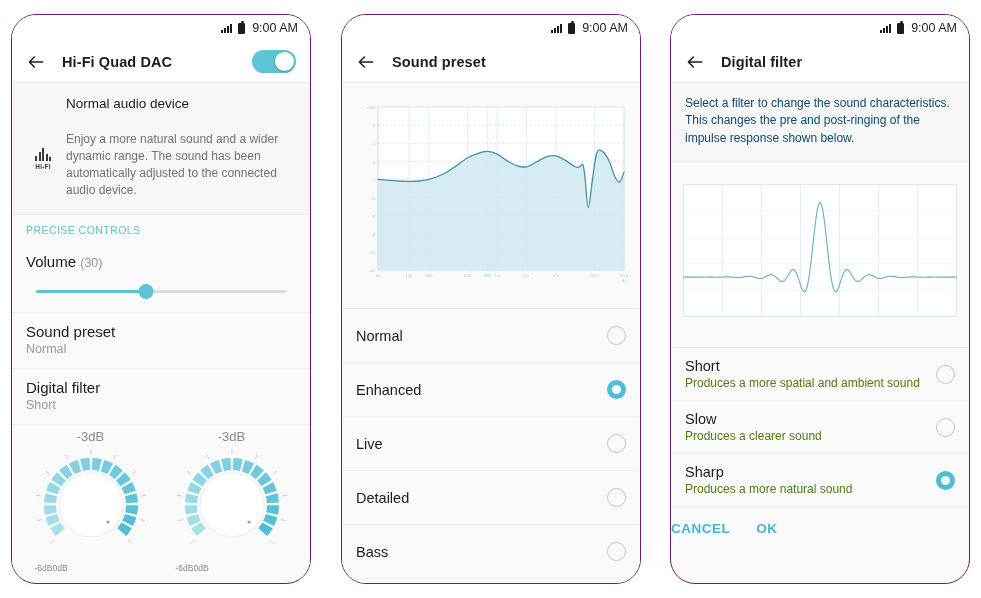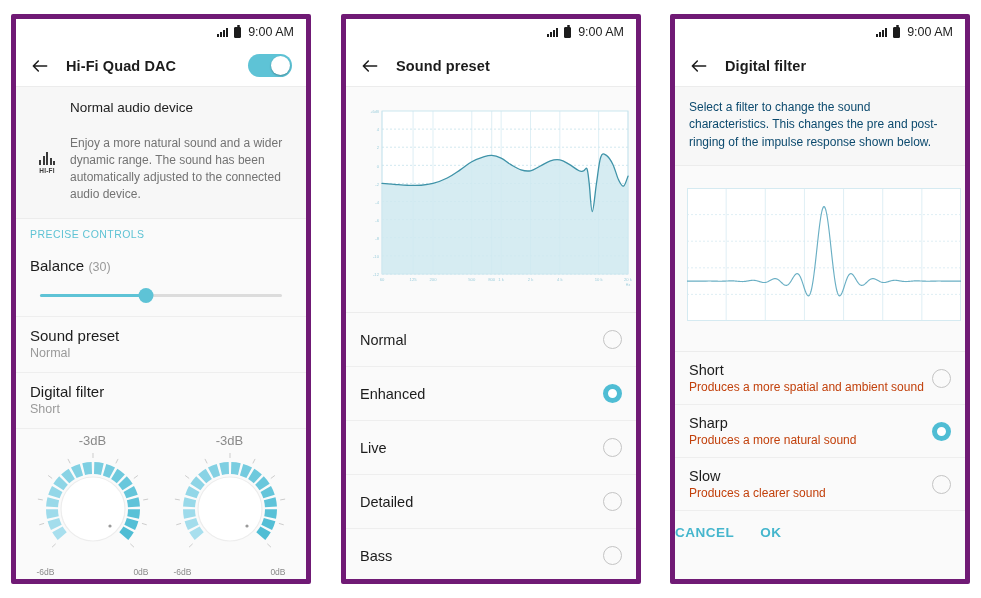--- a/index.html
+++ b/index.html
@@ -7,22 +7,22 @@
     width: 981px; height: 598px;
     background: #ffffff;
     font-family: "Liberation Sans", sans-serif;
     overflow: hidden;
   }
   .stage { position: relative; width: 981px; height: 598px; }
 
   .phone {
     position: absolute;
     background: #fafafa;
-    border-radius: 2px;
-    border: 5px solid #701a75;
+    border-radius: 25px;
+    border: 1px solid #701a75;
     overflow: hidden;
   }
   #phone-1 { left: 11px;  top: 14px; width: 300px; height: 570px; }
   #phone-2 { left: 341px; top: 14px; width: 300px; height: 570px; }
   #phone-3 { left: 670px; top: 14px; width: 300px; height: 570px; }
 
   
   .statusbar {
     height: 26px; background: #ffffff;
     display: flex; align-items: center; justify-content: flex-end;
@@ -115,21 +115,21 @@
   .slider .thumb {
     position: absolute; top: 0px; width: 15px; height: 15px;
     border-radius: 50%; background: #5ec3d6; transform: translateX(-50%);
   }
 
   
   .balance-area { display: flex; padding: 4px 8px 6px 8px; background: #fafafa; }
   .knob-wrap { flex: 1; display: flex; flex-direction: column; align-items: center; }
   .knob-top-label { font-size: 13px; color: #8a8a8a; margin-bottom: 1px; }
   .knob-svg { display: block; }
-  .knob-scale { display: flex; justify-content: space-between; width: 112px; margin-top: -2px; }
+  .knob-scale { display: flex; justify-content: flex-start; width: 112px; margin-top: -2px; }
   .knob-scale span { font-size: 8.5px; color: #8a8a8a; }
 
   
   .chart-box { background: #fafafa; padding: 16px 10px 12px 10px; border-bottom: 1px solid #ececec; }
   .chart-box-3 { background: #fafafa; padding: 22px 12px 26px 12px; border-bottom: 1px solid #ececec; }
 
   
   .desc-block {
     background: #f7f7f7; padding: 12px 14px 14px 14px;
     font-size: 12px; color: #0c4a6e; line-height: 1.45;
@@ -137,21 +137,21 @@
   }
 
   
   .opt-list { background: #fafafa; }
   .opt {
     display: flex; align-items: center; padding: 0 14px;
     min-height: 54px; border-bottom: 1px solid #eeeeee;
   }
   .opt-main { flex: 1; }
   .opt-label { font-size: 14.5px; color: #1c1c1c; }
-  .opt-sub { font-size: 12px; color: #c2410c; margin-top: 2px; }
+  .opt-sub { font-size: 12px; color: #4d7c0f; margin-top: 2px; }
   .radio {
     width: 19px; height: 19px; border-radius: 50%;
     border: 1.7px solid #c4c4c4; flex: 0 0 auto; position: relative; background:#fafafa;
   }
   .radio.on { border: 5.5px solid #4fbdd4; background: #ffffff; }
 
   
   .dialog-actions {
     display: flex; justify-content: flex-start; align-items: center;
     gap: 26px; padding: 14px 22px 16px 0; background: #fafafa;
@@ -206,21 +206,21 @@
       <div class="info-text">
         <div class="info-title">Normal audio device</div>
         <div class="info-desc">Enjoy a more natural sound and a wider dynamic range. The sound has been automatically adjusted to the connected audio device.</div>
       </div>
     </div>
 
     <div class="section-head">PRECISE CONTROLS</div>
 
     <div class="row">
       <div class="row-title">
-        <span>Balance</span>
+        <span>Volume</span>
         <span class="dim">(30)</span>
       </div>
       <div class="slider">
         <div class="track"></div>
         <div class="fill" id="vol-fill" style="width: calc(44% - 10px);"></div>
         <div class="thumb" id="vol-thumb" style="left: calc(44% + 1.2px);"></div>
       </div>
     </div>
 
     <div class="row">
@@ -469,31 +469,31 @@
     <div class="opt-list" id="filter-list">
         <div class="opt" style="min-height: 53px;">
           <div class="opt-main">
             <div class="opt-label">Short</div>
             <div class="opt-sub">Produces a more spatial and ambient sound</div>
           </div>
           <span class="radio"></span>
         </div>
         <div class="opt" style="min-height: 53px;">
           <div class="opt-main">
+            <div class="opt-label">Slow</div>
+            <div class="opt-sub">Produces a clearer sound</div>
+          </div>
+          <span class="radio"></span>
+        </div>
+        <div class="opt" style="min-height: 53px;">
+          <div class="opt-main">
             <div class="opt-label">Sharp</div>
             <div class="opt-sub">Produces a more natural sound</div>
           </div>
           <span class="radio on"></span>
-        </div>
-        <div class="opt" style="min-height: 53px;">
-          <div class="opt-main">
-            <div class="opt-label">Slow</div>
-            <div class="opt-sub">Produces a clearer sound</div>
-          </div>
-          <span class="radio"></span>
         </div>
       </div>
     <div class="filler" id="filter-filler"></div>
 
     <div class="dialog-actions">
       <button class="dlg-btn">CANCEL</button>
       <button class="dlg-btn">OK</button>
     </div>
   </div>
 

